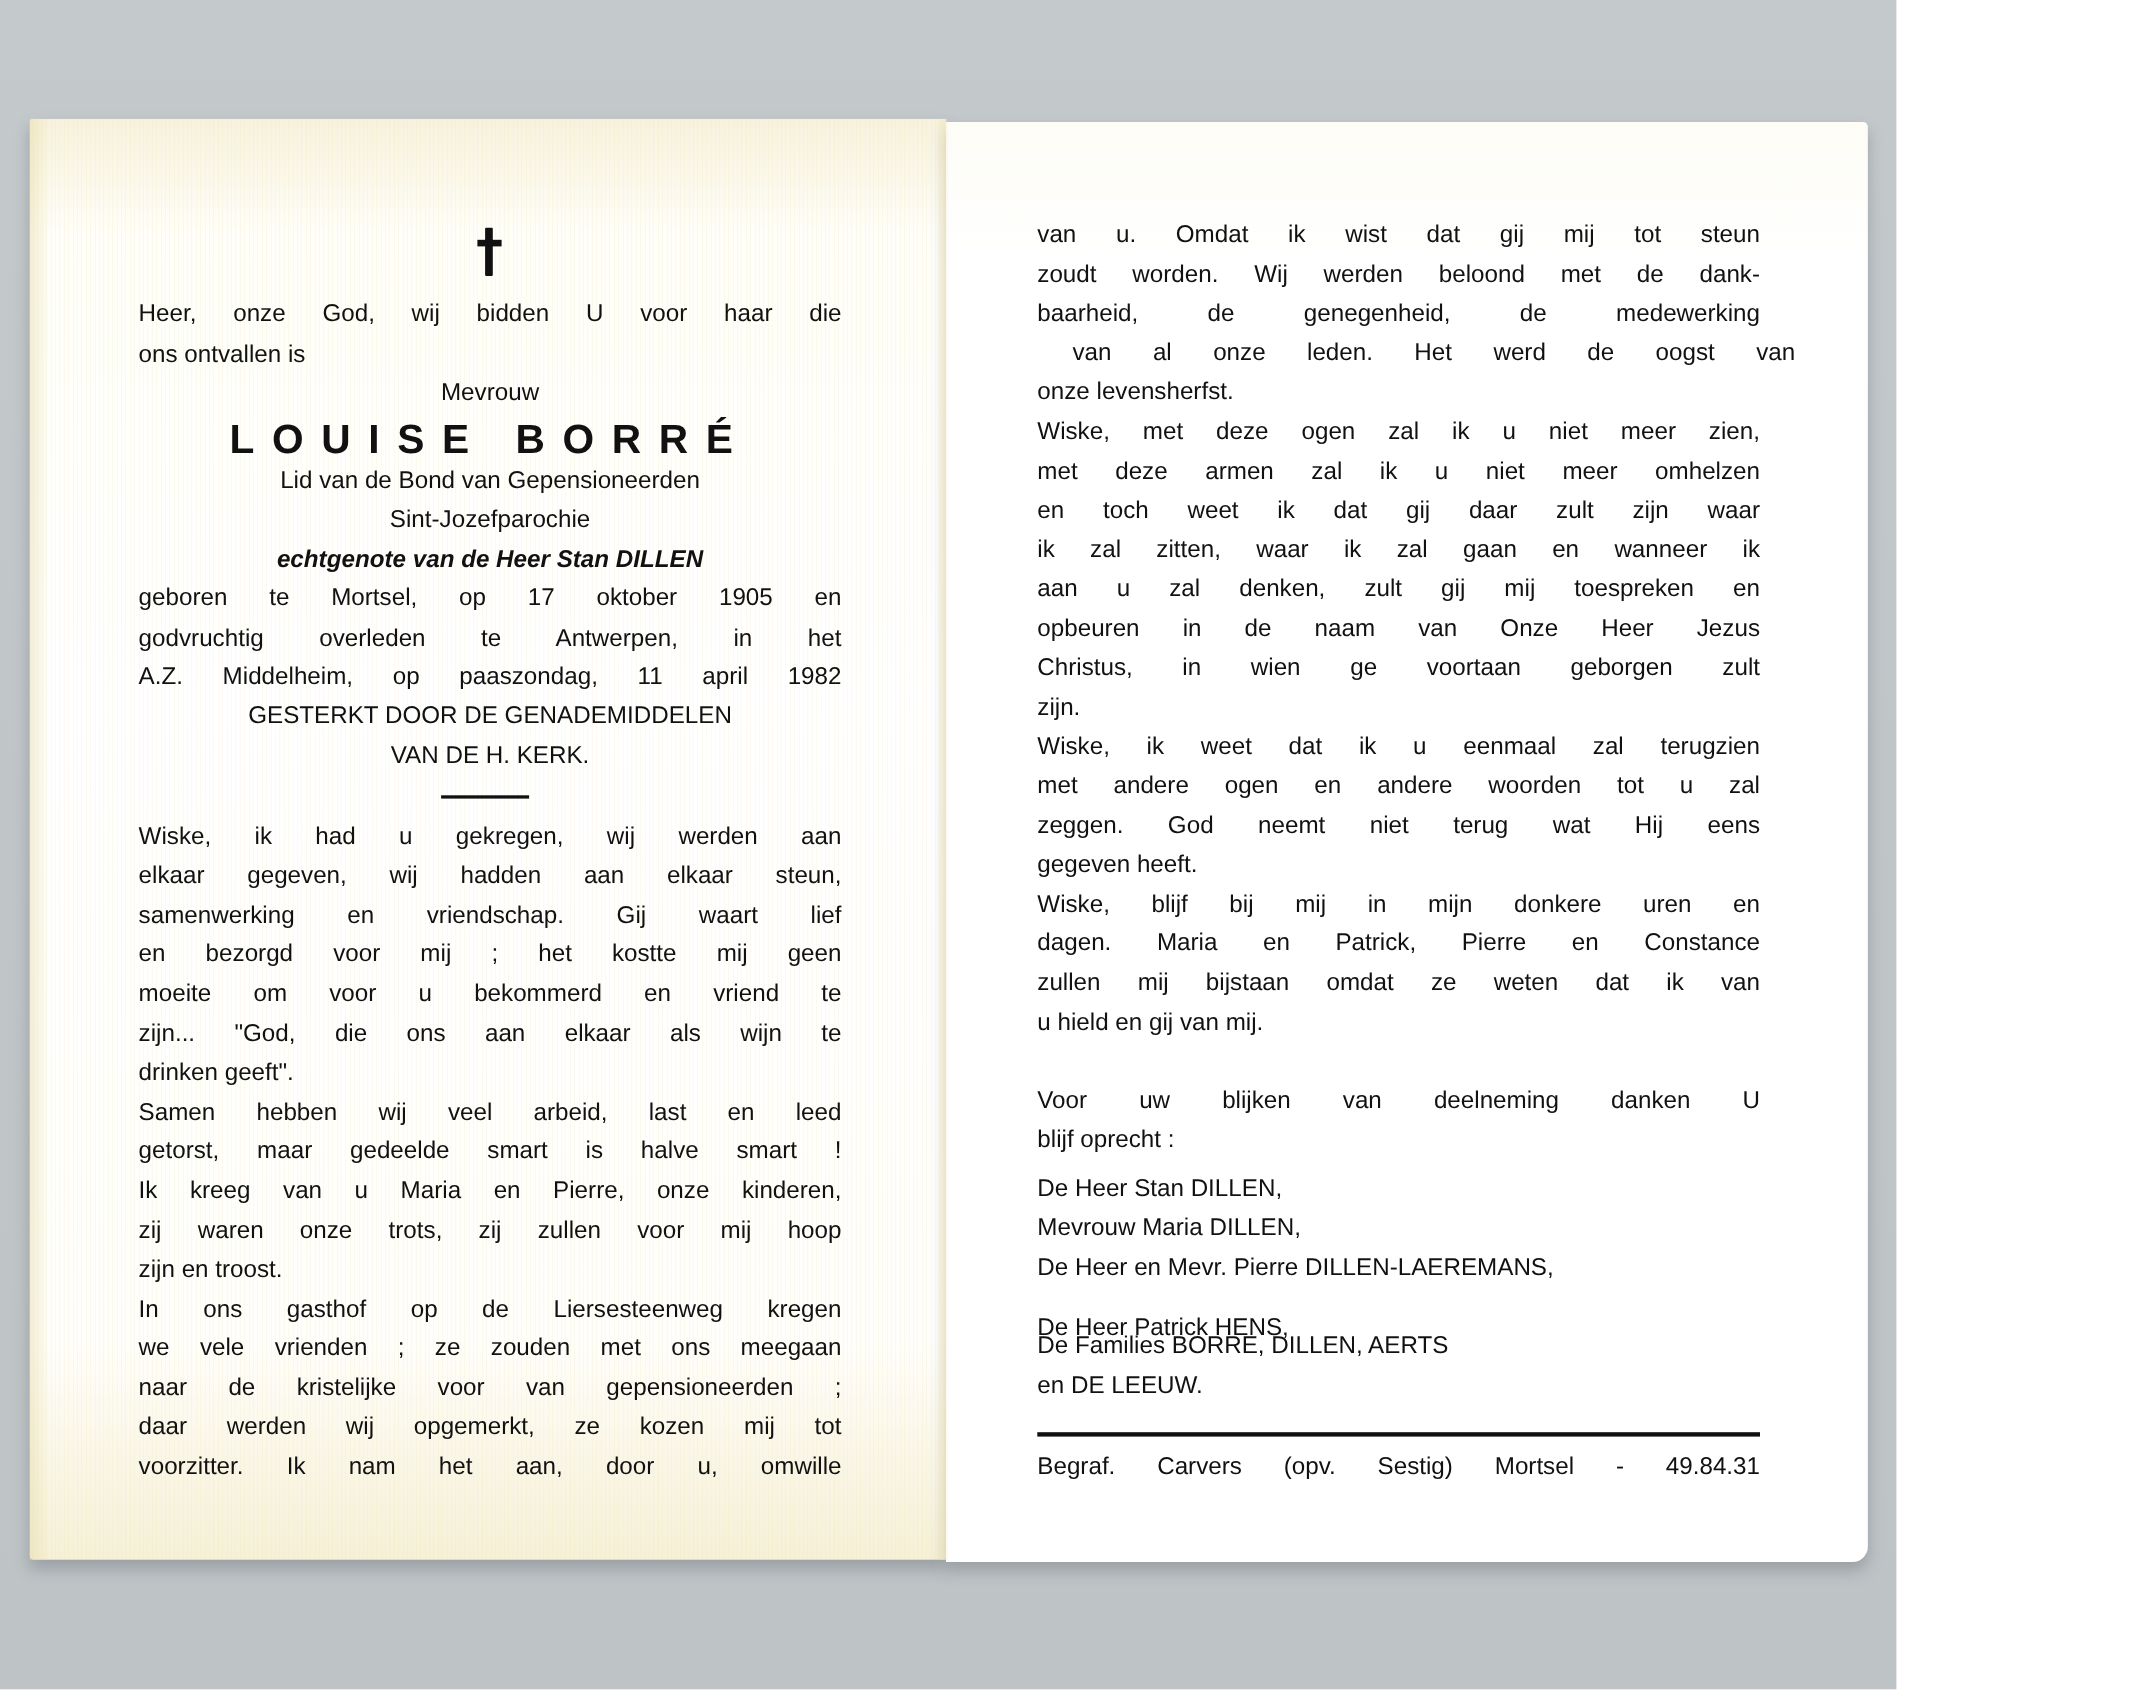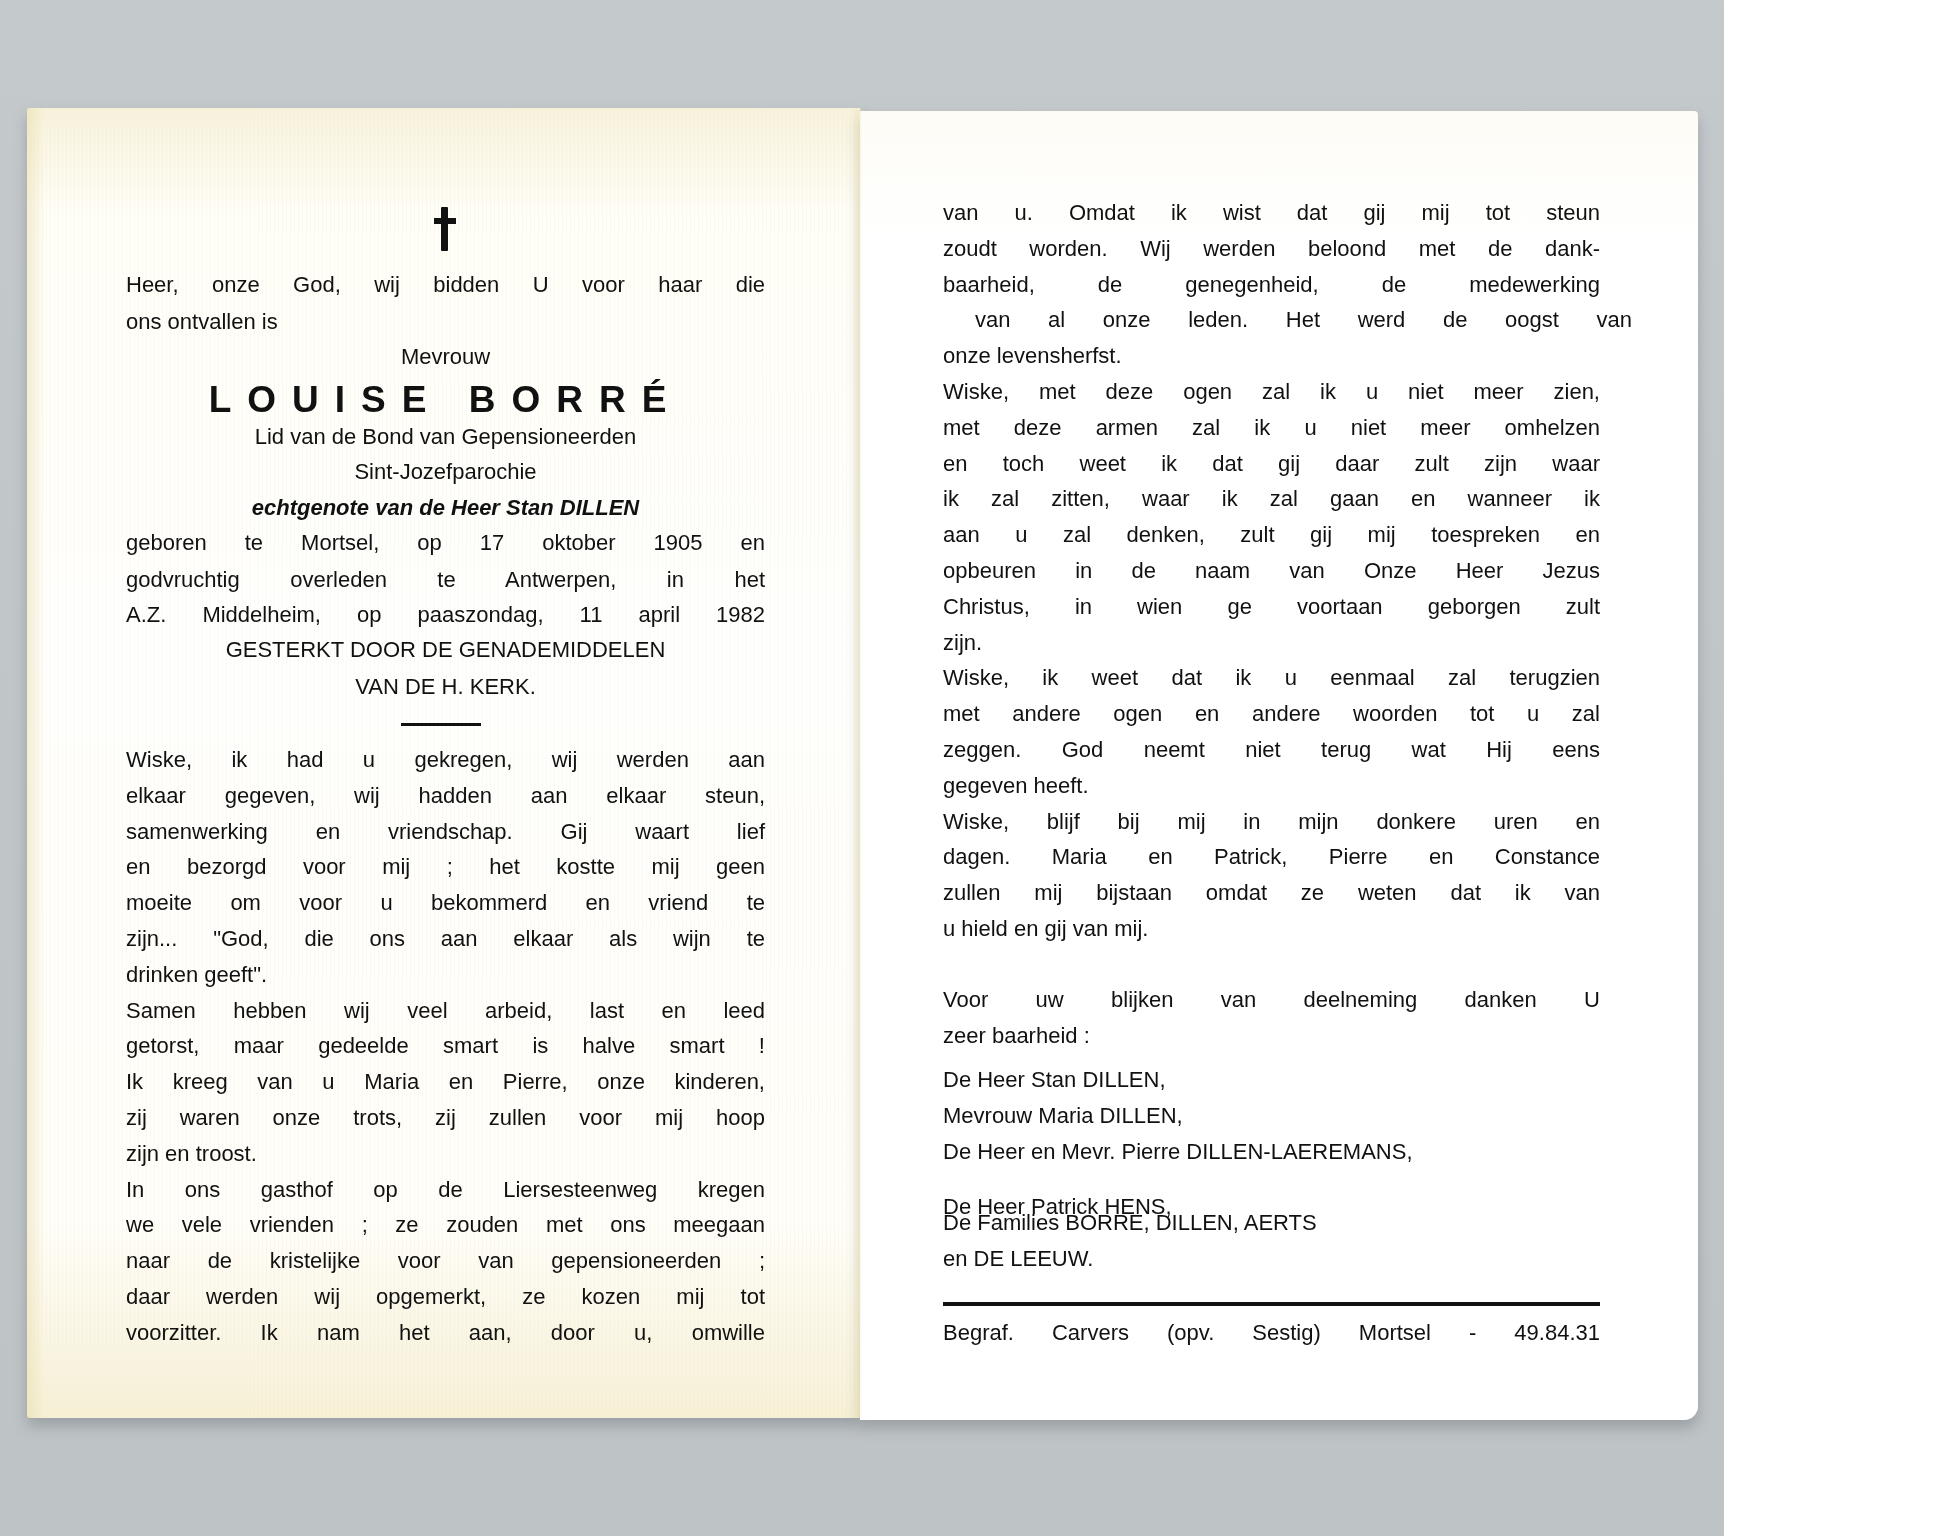--- a/index.html
+++ b/index.html
@@ -130,21 +130,21 @@
     <div class="text justify" style="left: 943px; width: 657px; top: 696.2px;">met andere ogen en andere woorden tot u zal</div>
     <div class="text justify" style="left: 943px; width: 657px; top: 732px;">zeggen. God neemt niet terug wat Hij eens</div>
     <div class="text" style="left: 943px; width: 657px; top: 767.8px;">gegeven heeft.</div>
     <div class="text justify" style="left: 943px; width: 657px; top: 803.6px;">Wiske, blijf bij mij in mijn donkere uren en</div>
     <div class="text justify" style="left: 943px; width: 657px; top: 839.4px;">dagen. Maria en Patrick, Pierre en Constance</div>
     <div class="text justify" style="left: 943px; width: 657px; top: 875.2px;">zullen mij bijstaan omdat ze weten dat ik van</div>
     <div class="text" style="left: 943px; width: 657px; top: 911px;">u hield en gij van mij.</div>
   </div>
 <div id="right-thanks">
     <div class="text justify" style="left: 943px; width: 657px; top: 982px;">Voor uw blijken van deelneming danken U</div>
-    <div class="text" style="left: 943px; width: 657px; top: 1017.8px;">zeer baarheid :</div>
+    <div class="text" style="left: 943px; width: 657px; top: 1017.8px;">blijf oprecht :</div>
   </div>
 <div id="right-family">
     <div class="text" style="left: 943px; width: 657px; top: 1062px;">De Heer Stan DILLEN,</div>
     <div class="text" style="left: 943px; width: 657px; top: 1097.8px;">Mevrouw Maria DILLEN,</div>
     <div class="text" style="left: 943px; width: 657px; top: 1133.6px;">De Heer en Mevr. Pierre DILLEN-LAEREMANS,</div>
     <div class="text" style="left: 943px; width: 657px; top: 1189px;">De Heer Patrick HENS,</div>
     <div class="text" style="left: 943px; width: 657px; top: 1205.2px;">De Families BORRE, DILLEN, AERTS</div>
     <div class="text" style="left: 943px; width: 657px; top: 1241px;">en DE LEEUW.</div>
   </div>
 

